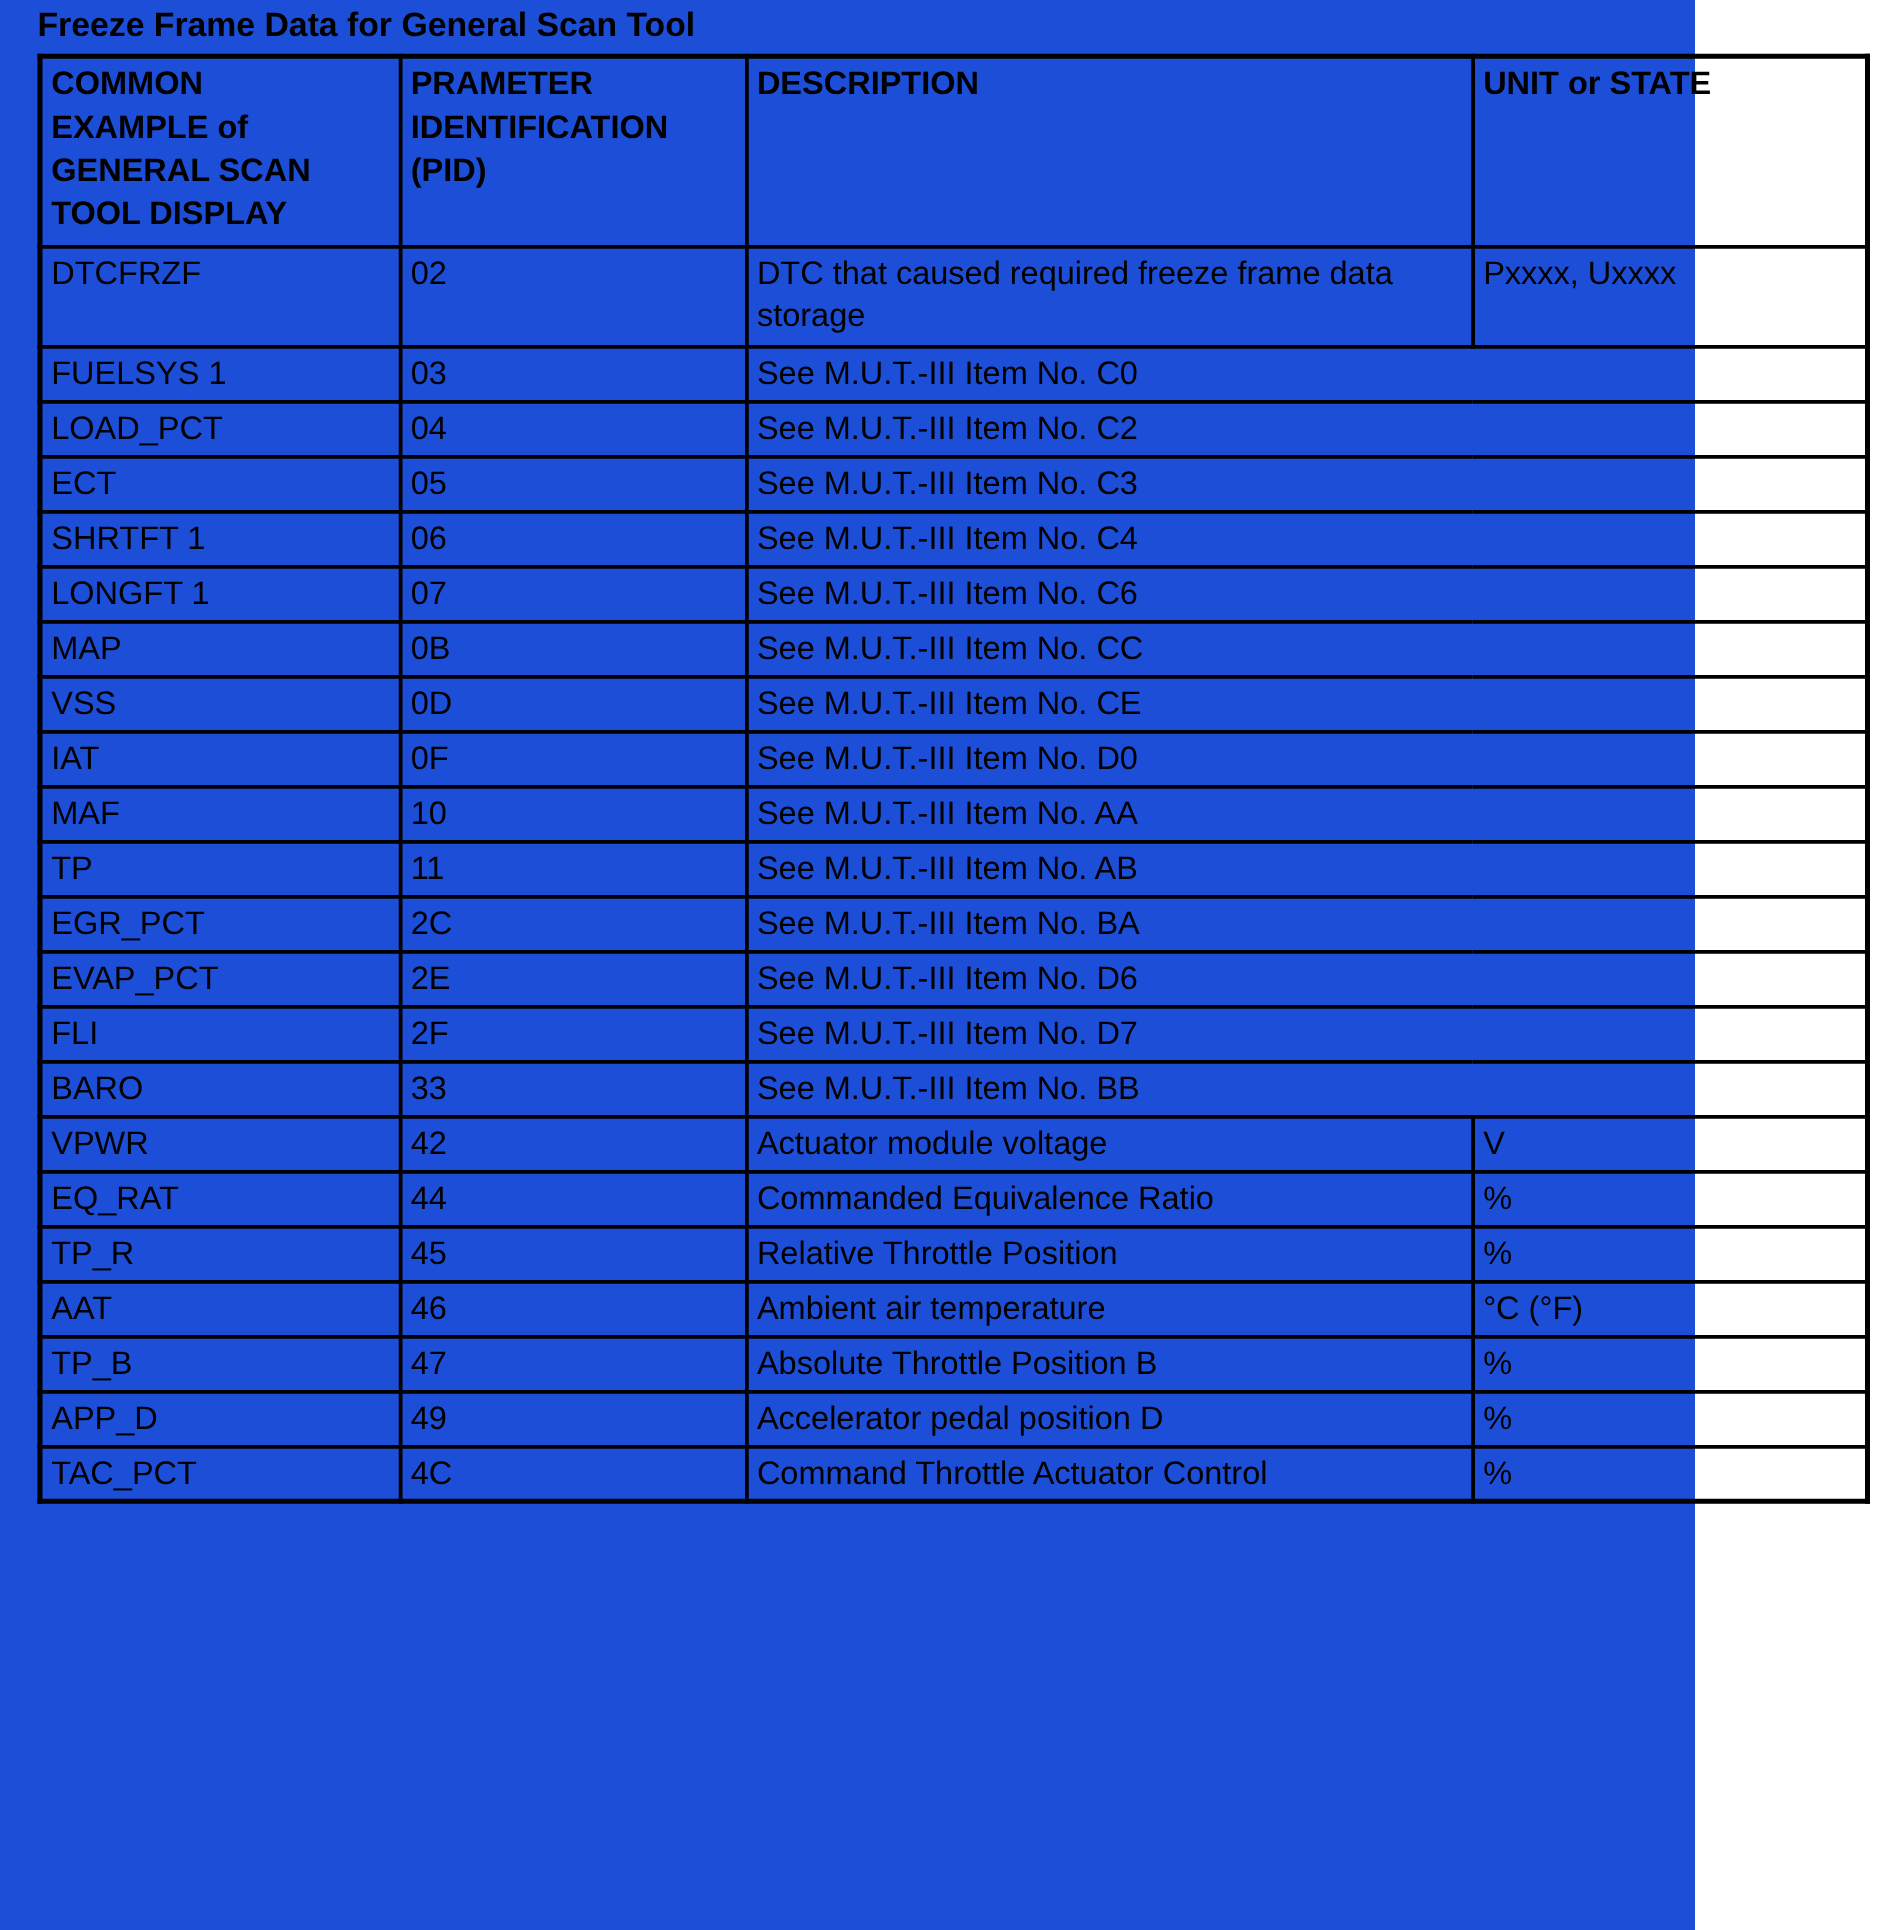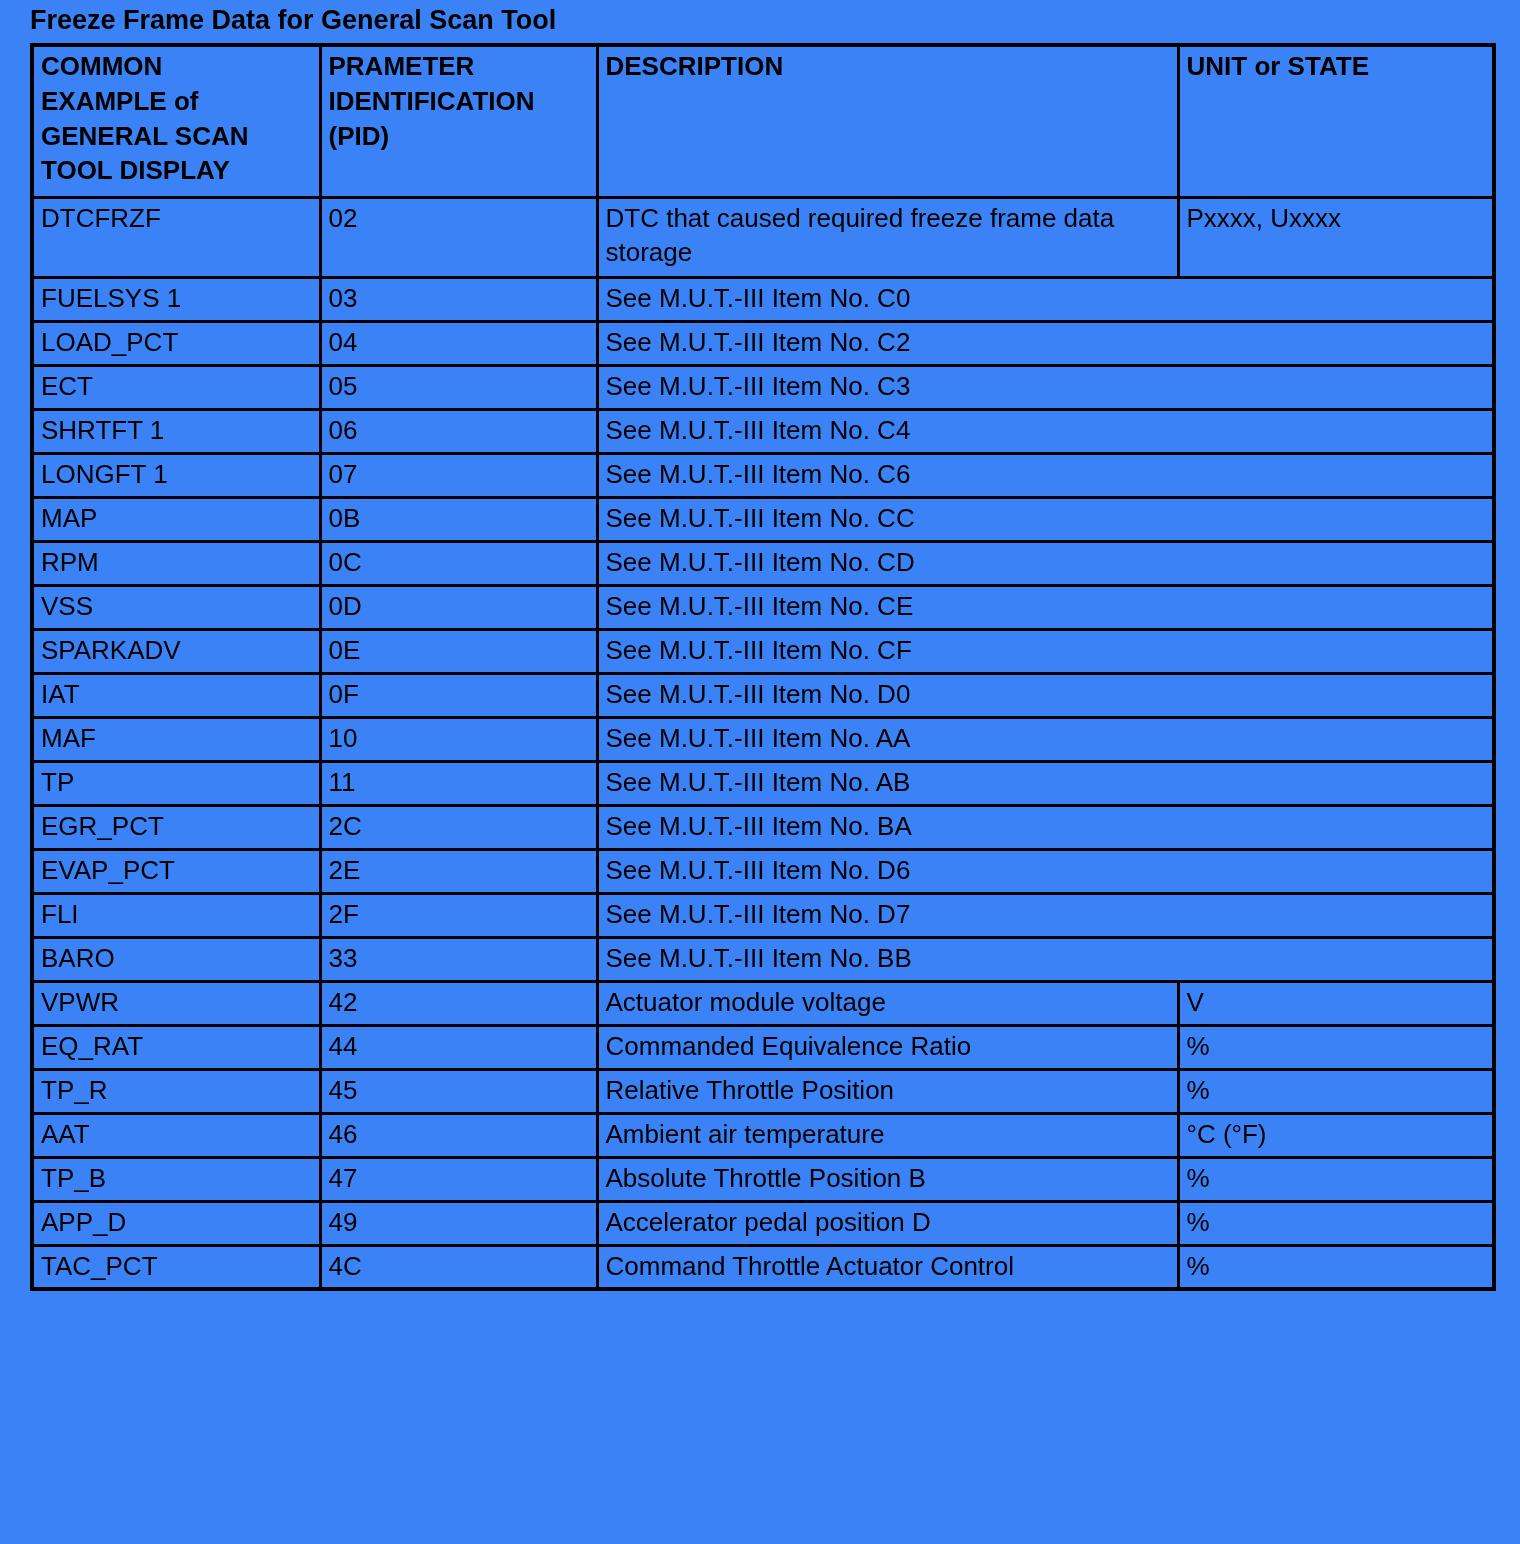--- a/index.html
+++ b/index.html
@@ -4,23 +4,23 @@
 <style>
   html, body {
     margin: 0;
     padding: 0;
     background: #ffffff;
     color: #000000;
     font-family: "Liberation Sans", sans-serif;
   }
   .page {
     position: relative;
-    width: 1520px;
+    width: 1356px;
     height: 1544px;
-    background: #3b82f6;
+    background: #1d4ed8;
     box-sizing: border-box;
     padding: 4px 0 0 30px;
   }
   .title {
     font-size: 27px;
     font-weight: bold;
     line-height: 1.2;
     letter-spacing: 0px;
   }
   table.freeze-frame {
@@ -109,33 +109,23 @@
           <td>LONGFT 1</td>
           <td>07</td>
           <td colspan="2">See M.U.T.-III Item No. C6</td>
         </tr>
         <tr>
           <td>MAP</td>
           <td>0B</td>
           <td colspan="2">See M.U.T.-III Item No. CC</td>
         </tr>
         <tr>
-          <td>RPM</td>
-          <td>0C</td>
-          <td colspan="2">See M.U.T.-III Item No. CD</td>
-        </tr>
-        <tr>
           <td>VSS</td>
           <td>0D</td>
           <td colspan="2">See M.U.T.-III Item No. CE</td>
-        </tr>
-        <tr>
-          <td>SPARKADV</td>
-          <td>0E</td>
-          <td colspan="2">See M.U.T.-III Item No. CF</td>
         </tr>
         <tr>
           <td>IAT</td>
           <td>0F</td>
           <td colspan="2">See M.U.T.-III Item No. D0</td>
         </tr>
         <tr>
           <td>MAF</td>
           <td>10</td>
           <td colspan="2">See M.U.T.-III Item No. AA</td>

